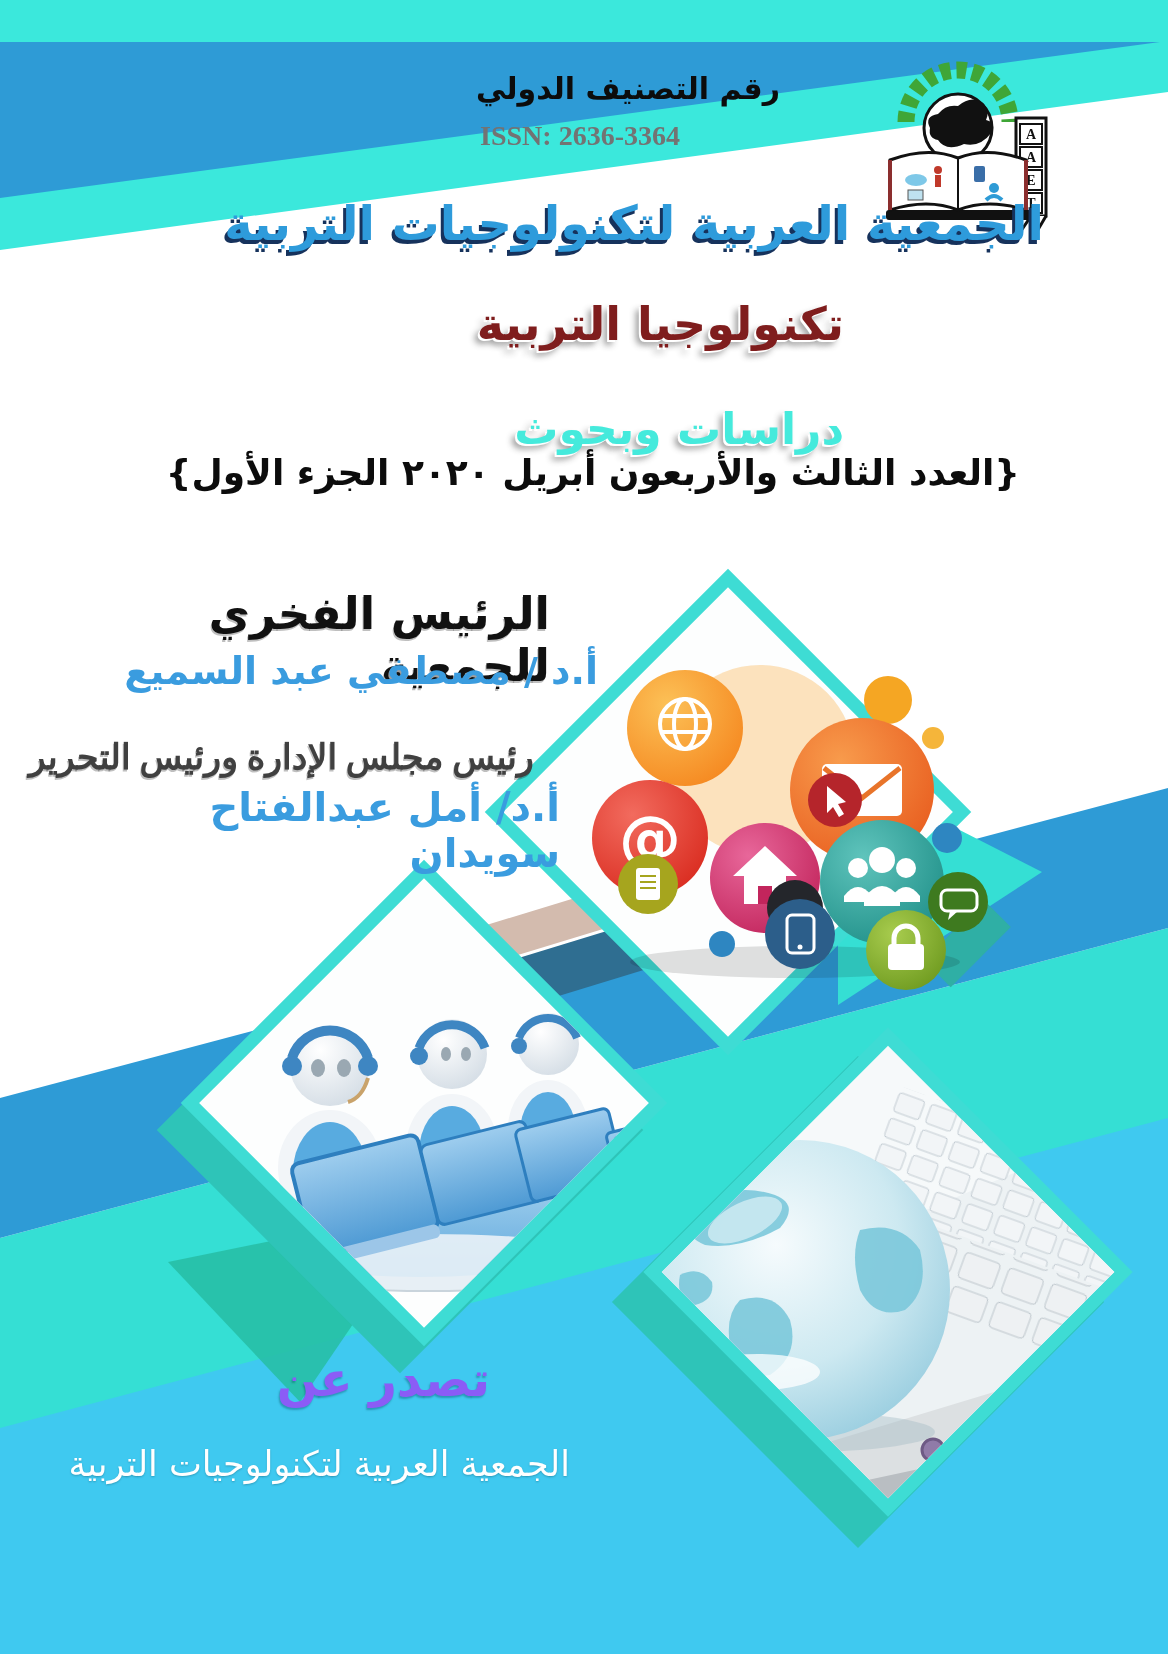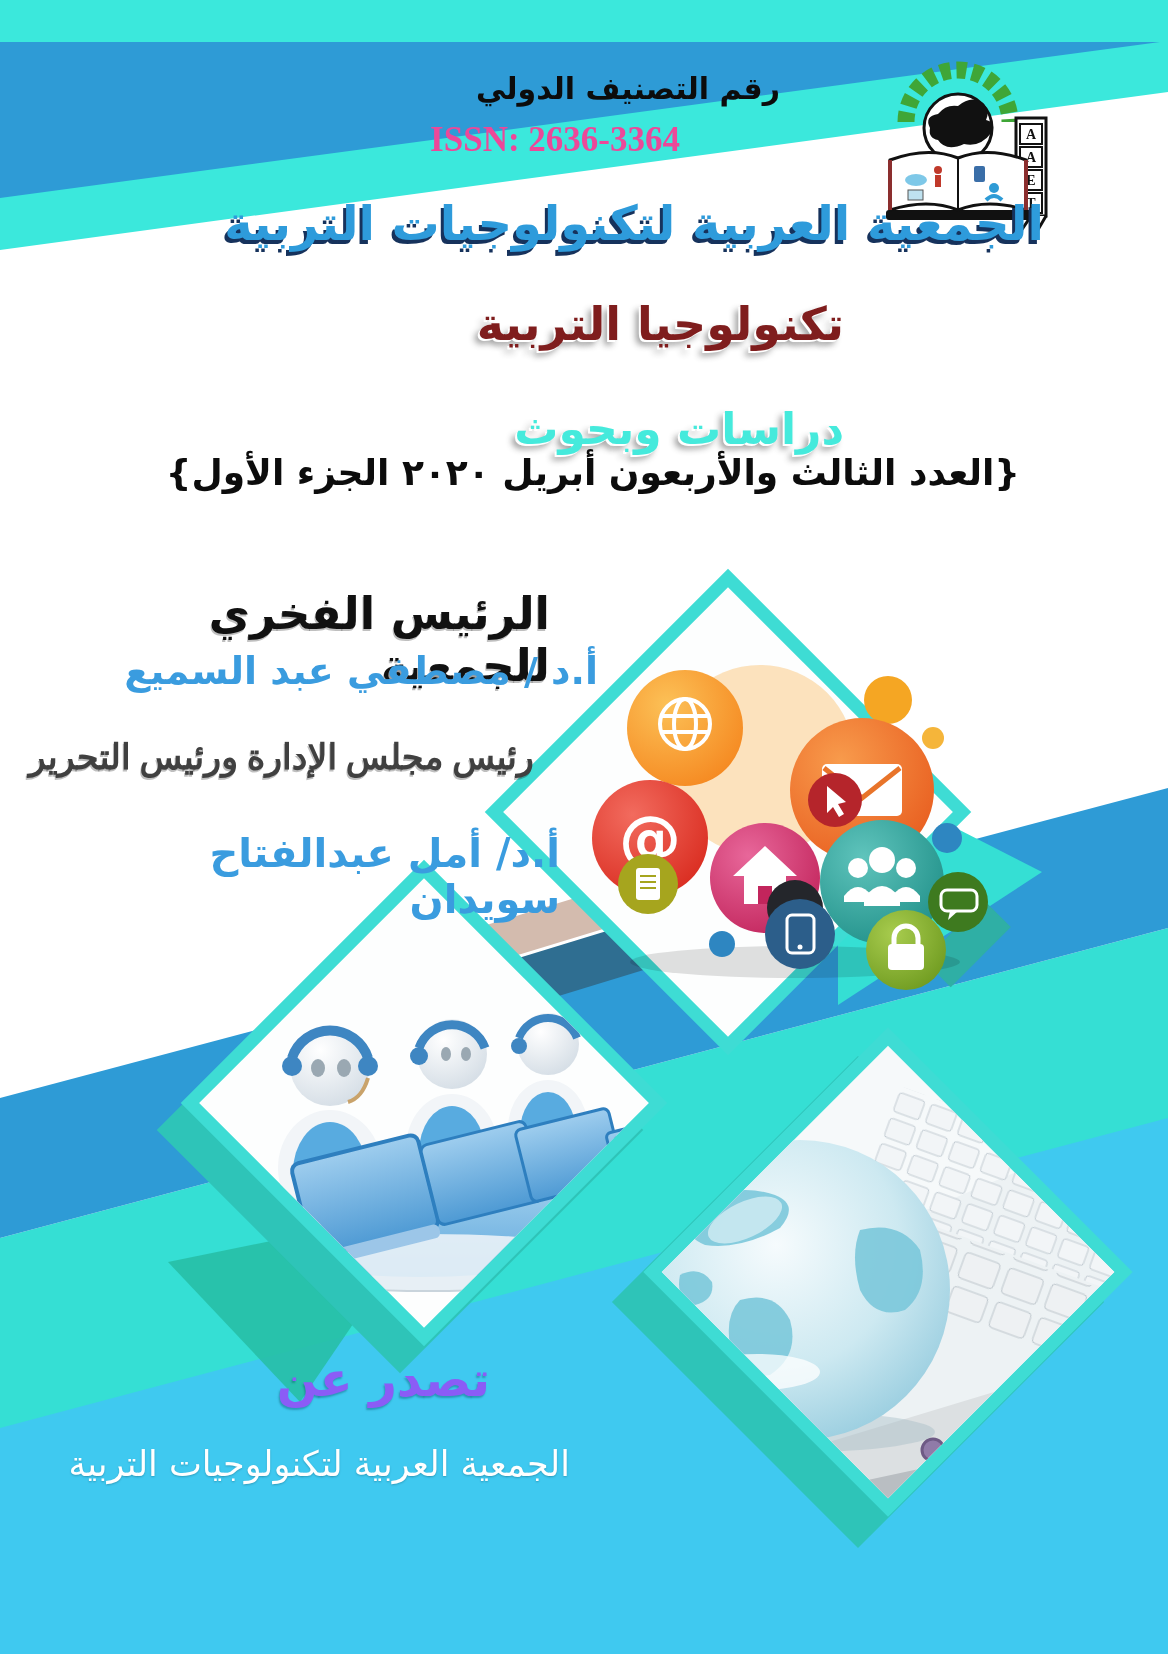--- a/index.html
+++ b/index.html
@@ -9,29 +9,29 @@
   .txt{position:absolute;text-align:right;line-height:1.15;}
   .ar{direction:rtl;unicode-bidi:embed;}
   .org-title{left:84px;top:196px;width:960px;font-size:48px;font-weight:bold;
     color:#2E9BDB;text-shadow:-3px 4px 0 #16325c;}
   .j-title{left:284px;top:298px;width:560px;font-size:46px;font-weight:bold;
     color:#7f1d1d;text-shadow:-2px 2px 0 #ffffff,-5px 5px 6px rgba(40,40,40,.45);}
   .j-series{left:284px;top:404px;width:560px;font-size:44px;font-weight:bold;
     color:#45EADC;text-shadow:-2px 2px 0 #ffffff,-5px 5px 6px rgba(40,40,40,.45);}
   .issue{left:100px;top:452px;width:920px;font-size:36px;font-weight:bold;color:#0c0c0c;}
   .issn-label{left:420px;top:72px;width:360px;font-size:30px;font-weight:bold;color:#0c0c0c;}
-  .issn-num{left:380px;top:120px;width:300px;font-size:35px;font-weight:bold;color:#ec4899;
+  .issn-num{left:380px;top:120px;width:300px;font-size:28px;font-weight:bold;color:#737373;
     font-family:"Liberation Serif","DejaVu Serif",serif;}
   .hon-title{left:70px;top:588px;width:480px;font-size:45px;font-weight:bold;color:#111;
     text-shadow:-1px 2px 0 rgba(0,0,0,.25);}
   .hon-name{left:70px;top:650px;width:480px;font-size:38px;font-weight:bold;color:#3A9CDF;
     text-shadow:-1px 2px 0 rgba(255,255,255,.6);margin-left:48px;}
   .chair-title{left:24px;top:738px;width:510px;font-size:35px;font-weight:bold;color:#404040;
     text-shadow:-1px 2px 0 rgba(0,0,0,.25);font-family:Liberation Serif, serif;}
-  .chair-name{left:60px;top:830px;width:500px;font-size:40px;font-weight:bold;color:#3A9CDF;}
+  .chair-name{left:60px;top:784px;width:500px;font-size:40px;font-weight:bold;color:#3A9CDF;}
   .pub-by{left:130px;top:1352px;width:360px;font-size:48px;font-weight:bold;color:#8b5cf6;
     text-shadow:-1px 2px 2px rgba(0,60,80,.35);}
   .publisher{left:50px;top:1444px;width:520px;font-size:35px;color:#fff;
     text-shadow:0 1px 2px rgba(0,60,80,.3);}
 </style>
 </head>
 <body>
 
 <svg class="layer" width="1168" height="1654" viewBox="0 0 1168 1654">
   <defs>

